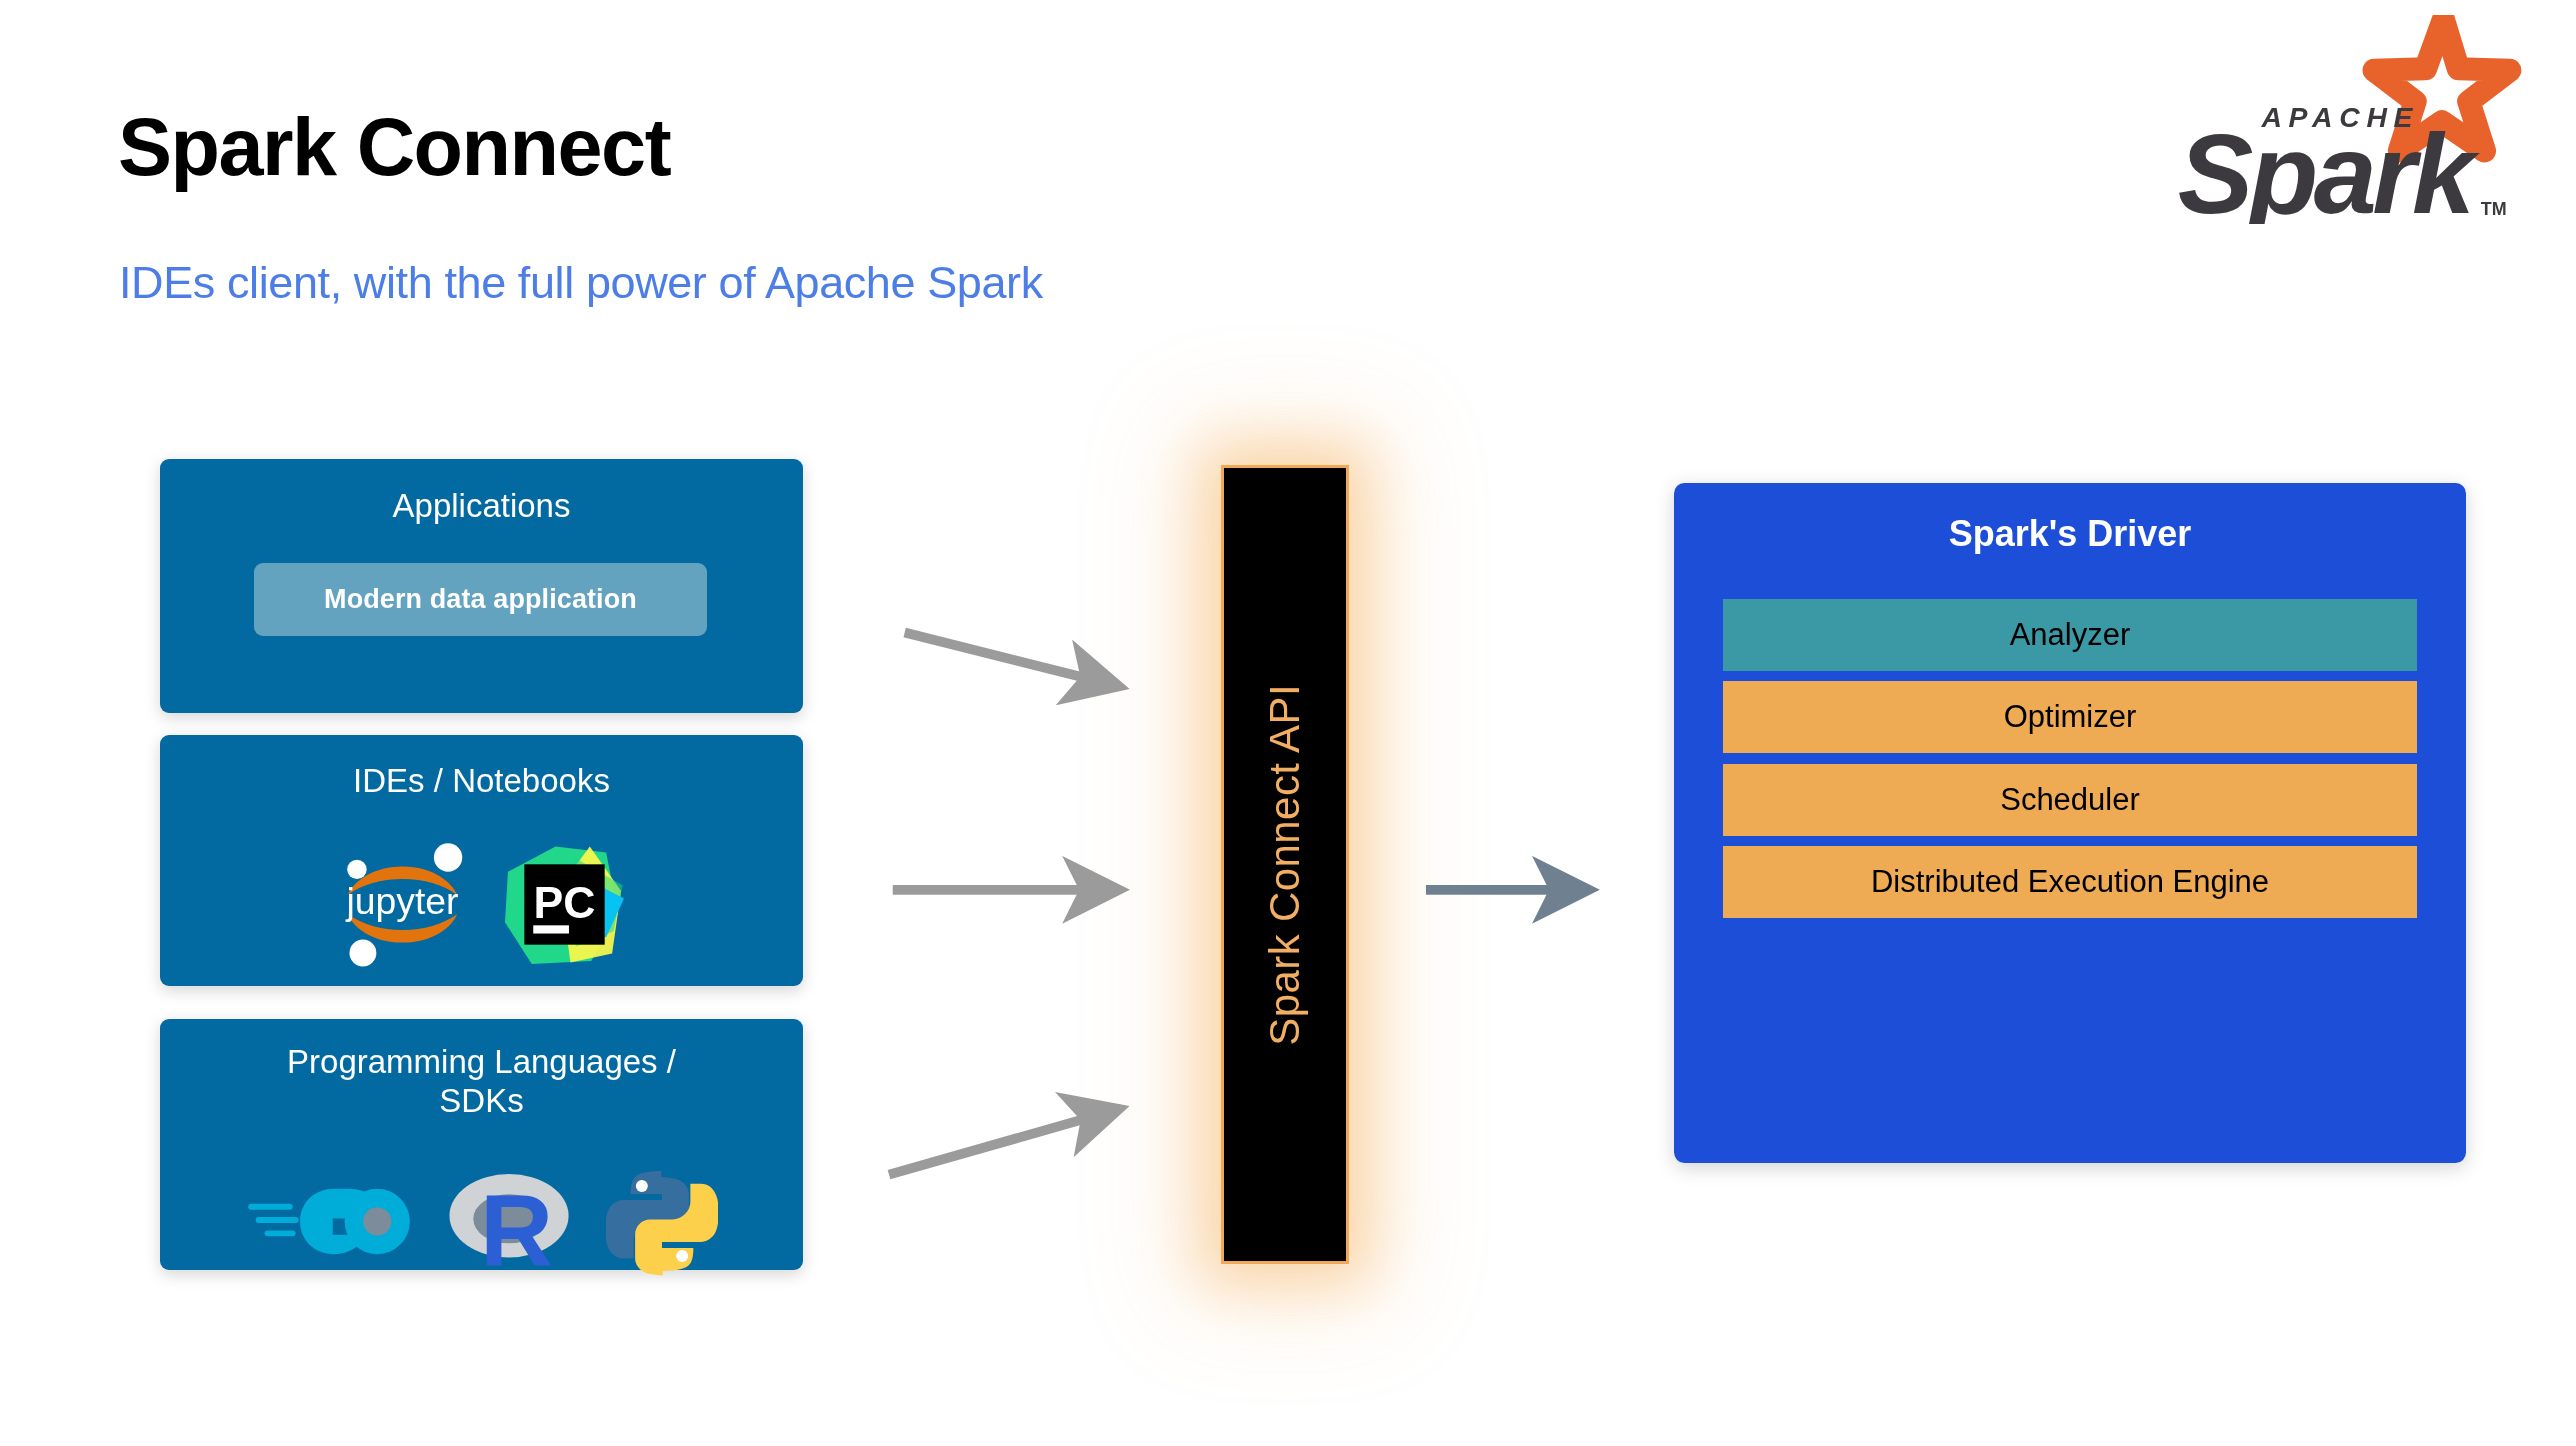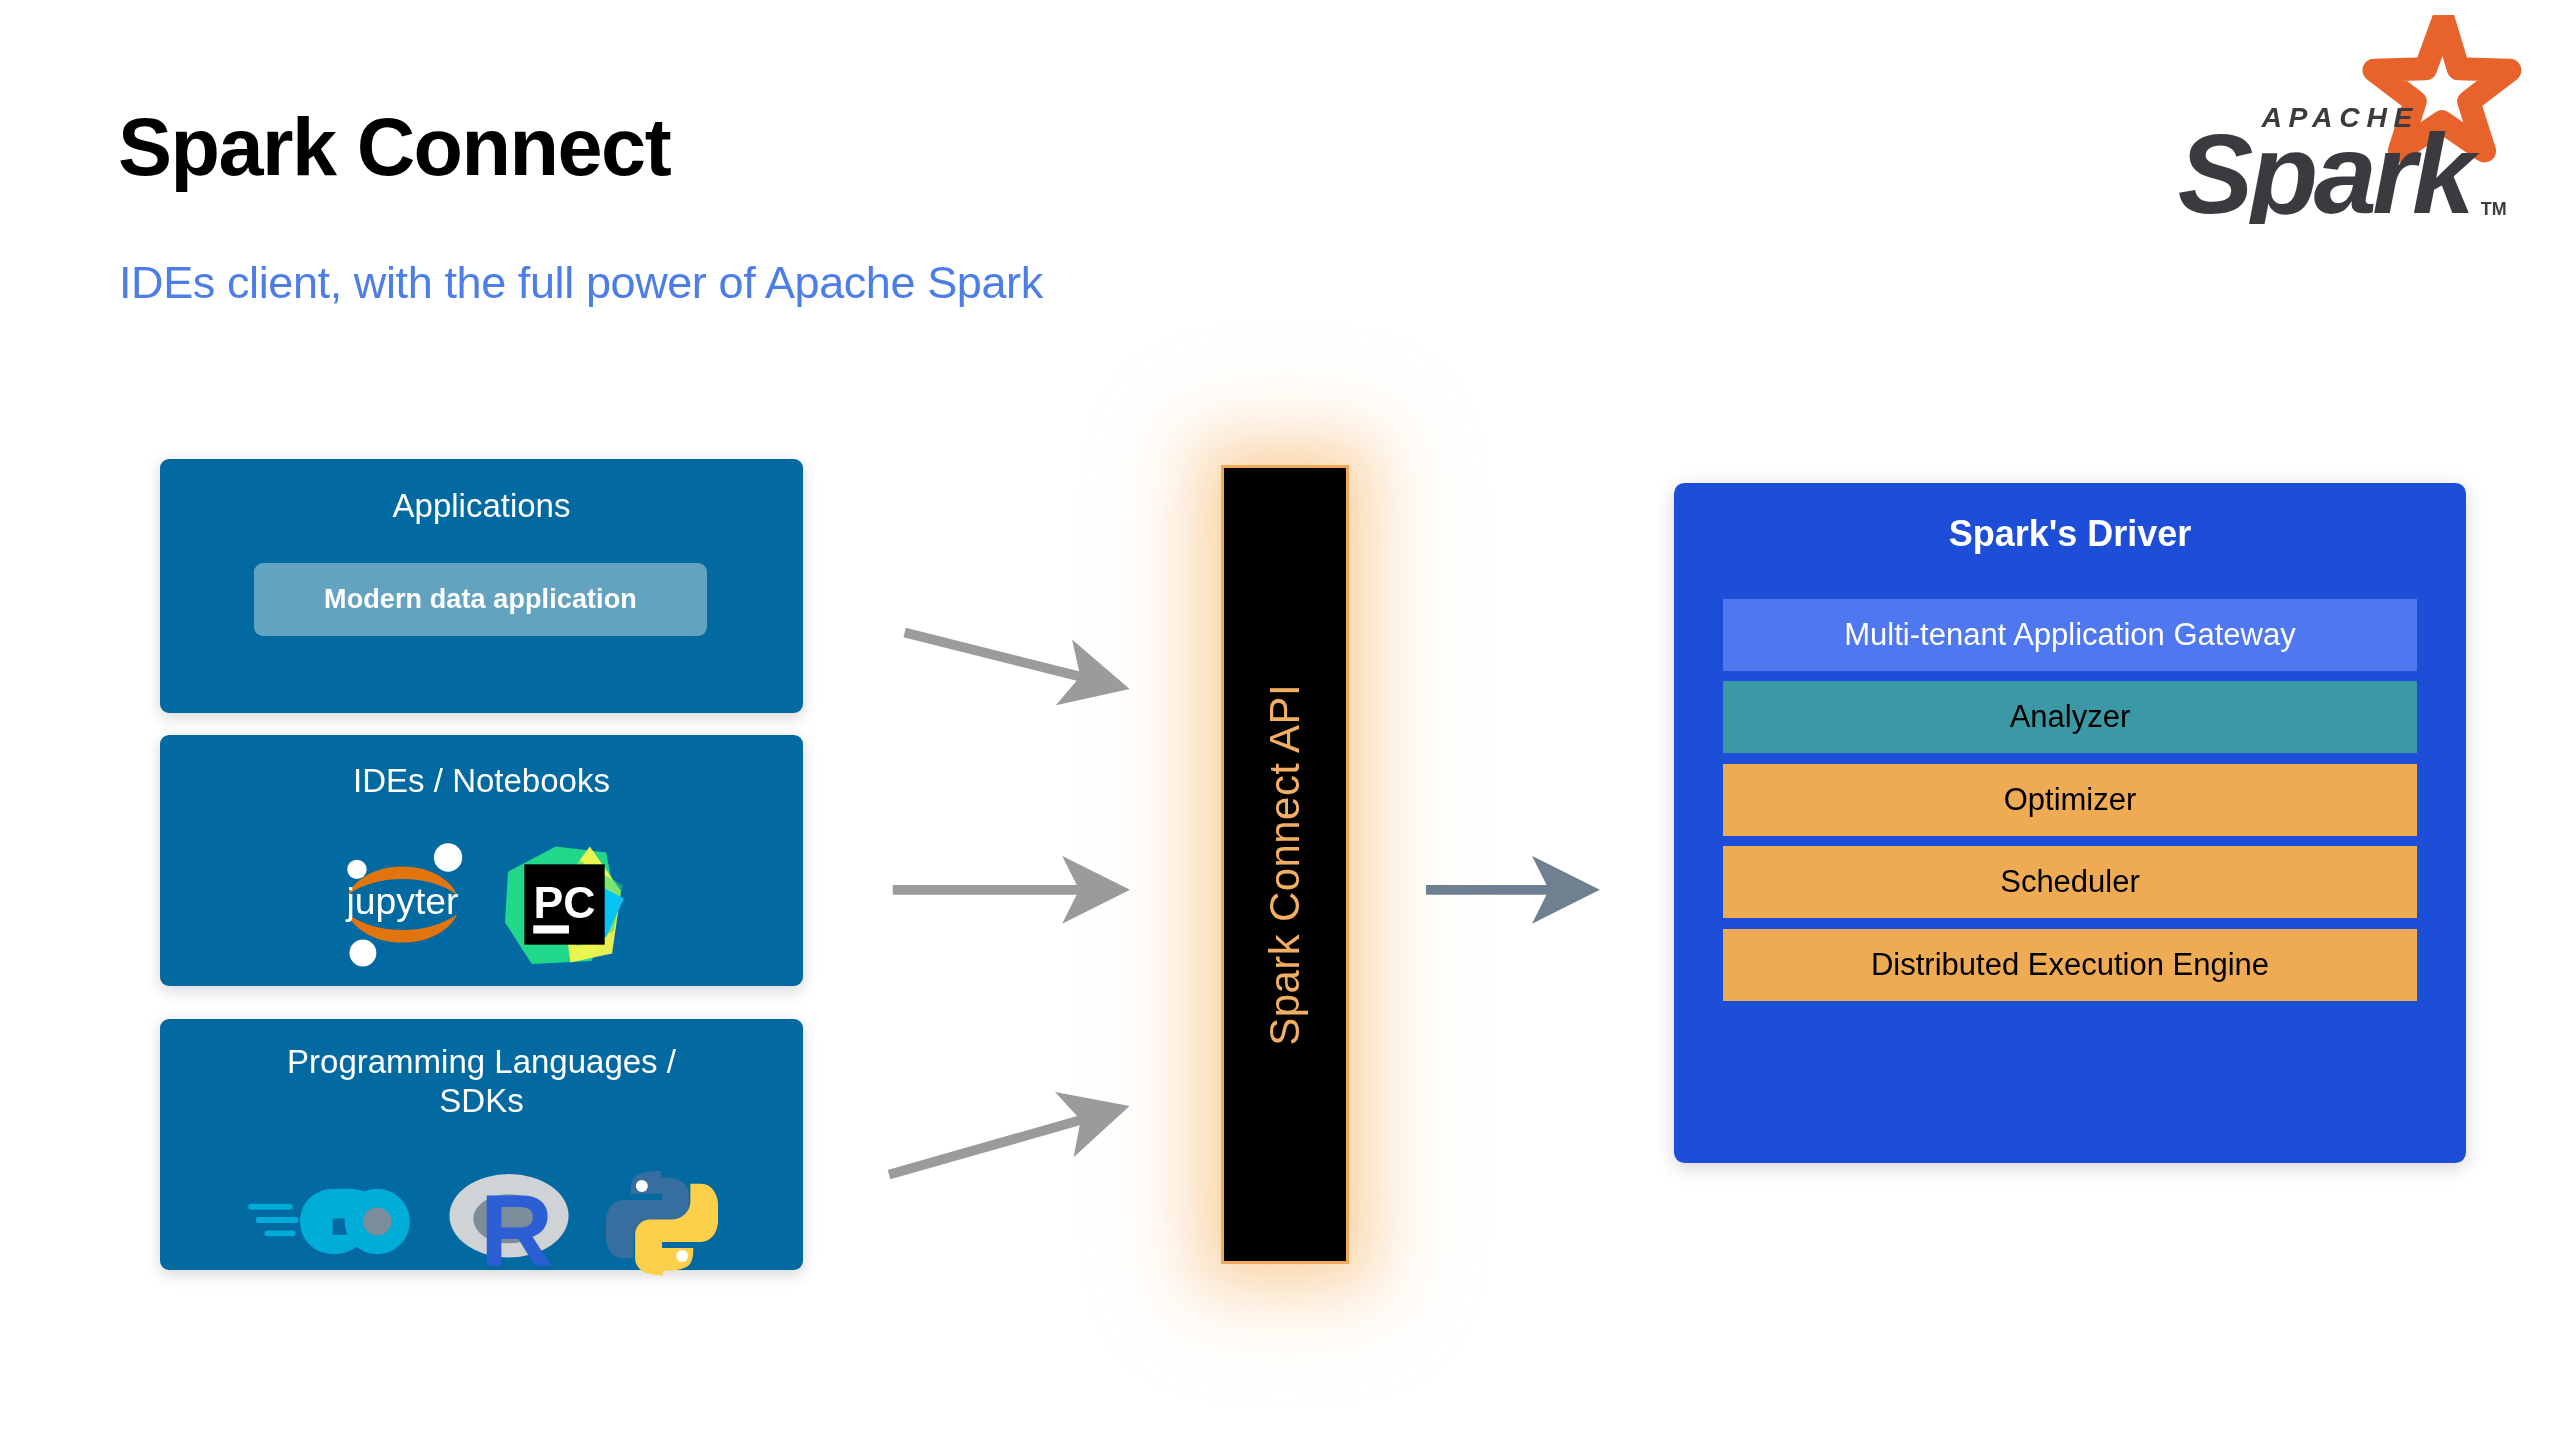--- a/index.html
+++ b/index.html
@@ -269,21 +269,20 @@
   </div>
 </div>
 
 <div id="spark-connect-api">
   <span id="spark-connect-api-label">Spark Connect API</span>
 </div>
 
 <div id="spark-driver-panel">
   <div id="spark-driver-title">Spark's Driver</div>
   <div id="driver-stack">
-      <div class="driver-layer" style="background: rgb(79, 120, 240); color: rgb(255, 255, 255);">Multi-tenant Application Gateway</div>
       <div class="driver-layer" style="background: rgb(59, 152, 165); color: rgb(0, 0, 0);">Analyzer</div>
       <div class="driver-layer" style="background: rgb(238, 171, 84); color: rgb(0, 0, 0);">Optimizer</div>
       <div class="driver-layer" style="background: rgb(238, 171, 84); color: rgb(0, 0, 0);">Scheduler</div>
       <div class="driver-layer" style="background: rgb(238, 171, 84); color: rgb(0, 0, 0);">Distributed Execution Engine</div>
     </div>
 </div>
 
 <svg id="arrows-layer" xmlns="http://www.w3.org/2000/svg" viewBox="0 0 3454 1940" width="2576" height="1447">
   <defs>
     <marker id="ah-gray" viewBox="0 0 12 12" refX="10" refY="6" markerWidth="7" markerHeight="7" orient="auto-start-reverse">

